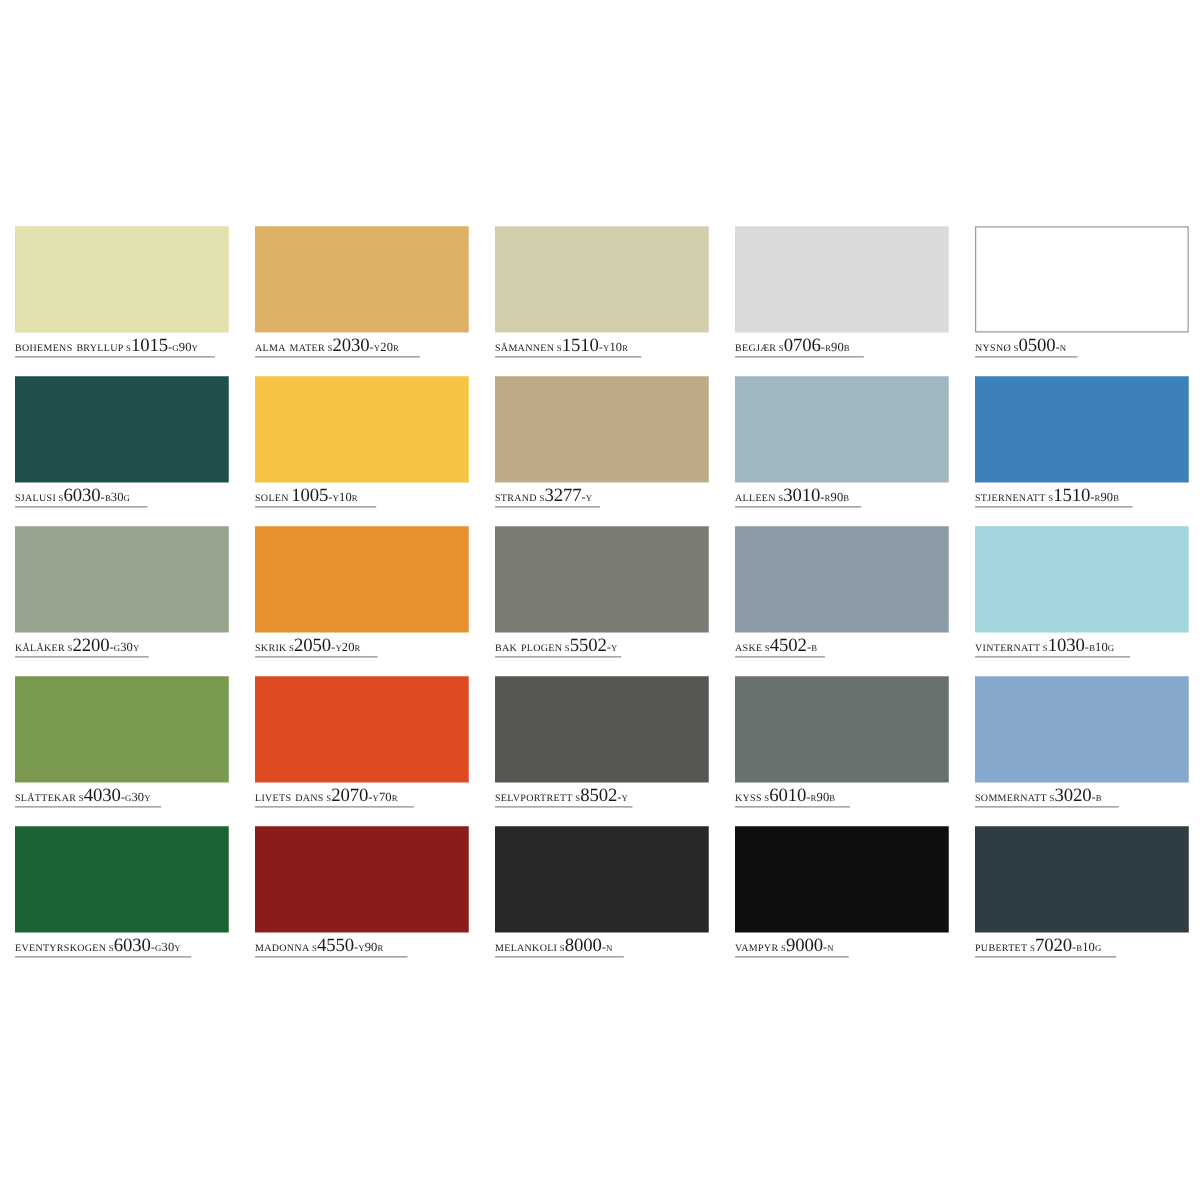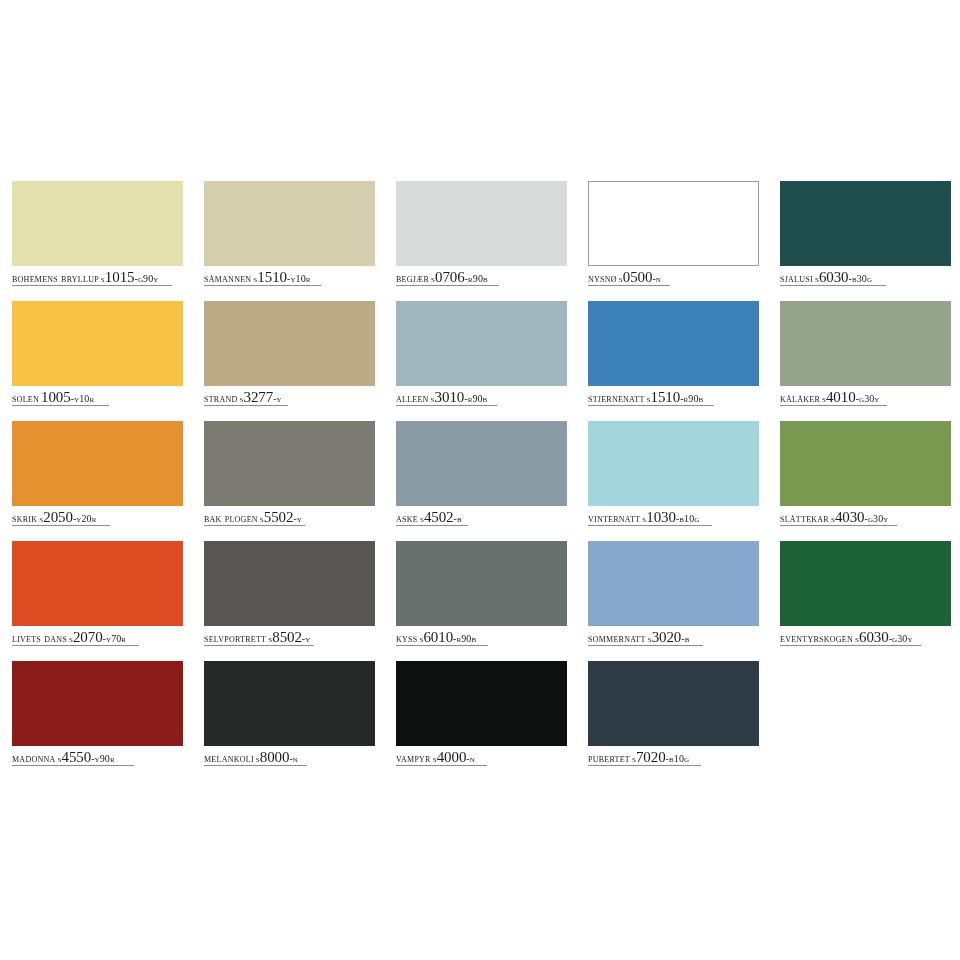--- a/index.html
+++ b/index.html
@@ -106,20 +106,25 @@
 <body style="background: rgb(255, 255, 255);">
 
 <div id="palette-sheet">
   <div id="swatch-grid">
       <div class="swatch-cell">
         <div class="swatch-chip" style="background: rgb(226, 224, 172);"></div>
         <div class="swatch-label"><span class="swatch-name">Bohemens bryllup</span><span class="swatch-code"><span class="code-prefix">S</span><span class="code-digits">1015</span><span class="code-suffix">-G90Y</span></span></div>
         <div class="swatch-rule" style="width: 160px; background: rgb(140, 140, 140);"></div>
       </div>
       <div class="swatch-cell">
+        <div class="swatch-chip" style="background: rgb(221, 177, 101);"></div>
+        <div class="swatch-label"><span class="swatch-name">Alma mater</span><span class="swatch-code"><span class="code-prefix">S</span><span class="code-digits">2030</span><span class="code-suffix">-Y20R</span></span></div>
+        <div class="swatch-rule" style="width: 132px; background: rgb(140, 140, 140);"></div>
+      </div>
+      <div class="swatch-cell">
         <div class="swatch-chip" style="background: rgb(211, 206, 171);"></div>
         <div class="swatch-label"><span class="swatch-name">Såmannen</span><span class="swatch-code"><span class="code-prefix">S</span><span class="code-digits">1510</span><span class="code-suffix">-Y10R</span></span></div>
         <div class="swatch-rule" style="width: 117px; background: rgb(140, 140, 140);"></div>
       </div>
       <div class="swatch-cell">
         <div class="swatch-chip" style="background: rgb(217, 218, 218);"></div>
         <div class="swatch-label"><span class="swatch-name">Begjær</span><span class="swatch-code"><span class="code-prefix">S</span><span class="code-digits">0706</span><span class="code-suffix">-R90B</span></span></div>
         <div class="swatch-rule" style="width: 103px; background: rgb(140, 140, 140);"></div>
       </div>
       <div class="swatch-cell">
@@ -147,21 +152,21 @@
         <div class="swatch-label"><span class="swatch-name">Alleen</span><span class="swatch-code"><span class="code-prefix">S</span><span class="code-digits">3010</span><span class="code-suffix">-R90B</span></span></div>
         <div class="swatch-rule" style="width: 101px; background: rgb(140, 140, 140);"></div>
       </div>
       <div class="swatch-cell">
         <div class="swatch-chip" style="background: rgb(61, 129, 186);"></div>
         <div class="swatch-label"><span class="swatch-name">Stjernenatt</span><span class="swatch-code"><span class="code-prefix">S</span><span class="code-digits">1510</span><span class="code-suffix">-R90B</span></span></div>
         <div class="swatch-rule" style="width: 126px; background: rgb(140, 140, 140);"></div>
       </div>
       <div class="swatch-cell">
         <div class="swatch-chip" style="background: rgb(150, 164, 141);"></div>
-        <div class="swatch-label"><span class="swatch-name">Kålåker</span><span class="swatch-code"><span class="code-prefix">S</span><span class="code-digits">4010</span><span class="code-suffix">-G30Y</span></span></div>
+        <div class="swatch-label"><span class="swatch-name">Kålåker</span><span class="swatch-code"><span class="code-prefix">S</span><span class="code-digits">2200</span><span class="code-suffix">-G30Y</span></span></div>
         <div class="swatch-rule" style="width: 107px; background: rgb(140, 140, 140);"></div>
       </div>
       <div class="swatch-cell">
         <div class="swatch-chip" style="background: rgb(230, 145, 48);"></div>
         <div class="swatch-label"><span class="swatch-name">Skrik</span><span class="swatch-code"><span class="code-prefix">S</span><span class="code-digits">2050</span><span class="code-suffix">-Y20R</span></span></div>
         <div class="swatch-rule" style="width: 98px; background: rgb(140, 140, 140);"></div>
       </div>
       <div class="swatch-cell">
         <div class="swatch-chip" style="background: rgb(123, 123, 116);"></div>
         <div class="swatch-label"><span class="swatch-name">Bak plogen</span><span class="swatch-code"><span class="code-prefix">S</span><span class="code-digits">5502</span><span class="code-suffix">-Y</span></span></div>
@@ -212,21 +217,21 @@
         <div class="swatch-label"><span class="swatch-name">Madonna</span><span class="swatch-code"><span class="code-prefix">S</span><span class="code-digits">4550</span><span class="code-suffix">-Y90R</span></span></div>
         <div class="swatch-rule" style="width: 122px; background: rgb(140, 140, 140);"></div>
       </div>
       <div class="swatch-cell">
         <div class="swatch-chip" style="background: rgb(39, 40, 40);"></div>
         <div class="swatch-label"><span class="swatch-name">Melankoli</span><span class="swatch-code"><span class="code-prefix">S</span><span class="code-digits">8000</span><span class="code-suffix">-N</span></span></div>
         <div class="swatch-rule" style="width: 103px; background: rgb(140, 140, 140);"></div>
       </div>
       <div class="swatch-cell">
         <div class="swatch-chip" style="background: rgb(14, 15, 15);"></div>
-        <div class="swatch-label"><span class="swatch-name">Vampyr</span><span class="swatch-code"><span class="code-prefix">S</span><span class="code-digits">4000</span><span class="code-suffix">-N</span></span></div>
+        <div class="swatch-label"><span class="swatch-name">Vampyr</span><span class="swatch-code"><span class="code-prefix">S</span><span class="code-digits">9000</span><span class="code-suffix">-N</span></span></div>
         <div class="swatch-rule" style="width: 91px; background: rgb(140, 140, 140);"></div>
       </div>
       <div class="swatch-cell">
         <div class="swatch-chip" style="background: rgb(45, 60, 69);"></div>
         <div class="swatch-label"><span class="swatch-name">Pubertet</span><span class="swatch-code"><span class="code-prefix">S</span><span class="code-digits">7020</span><span class="code-suffix">-B10G</span></span></div>
         <div class="swatch-rule" style="width: 113px; background: rgb(140, 140, 140);"></div>
       </div>
     </div>
 </div>
 

